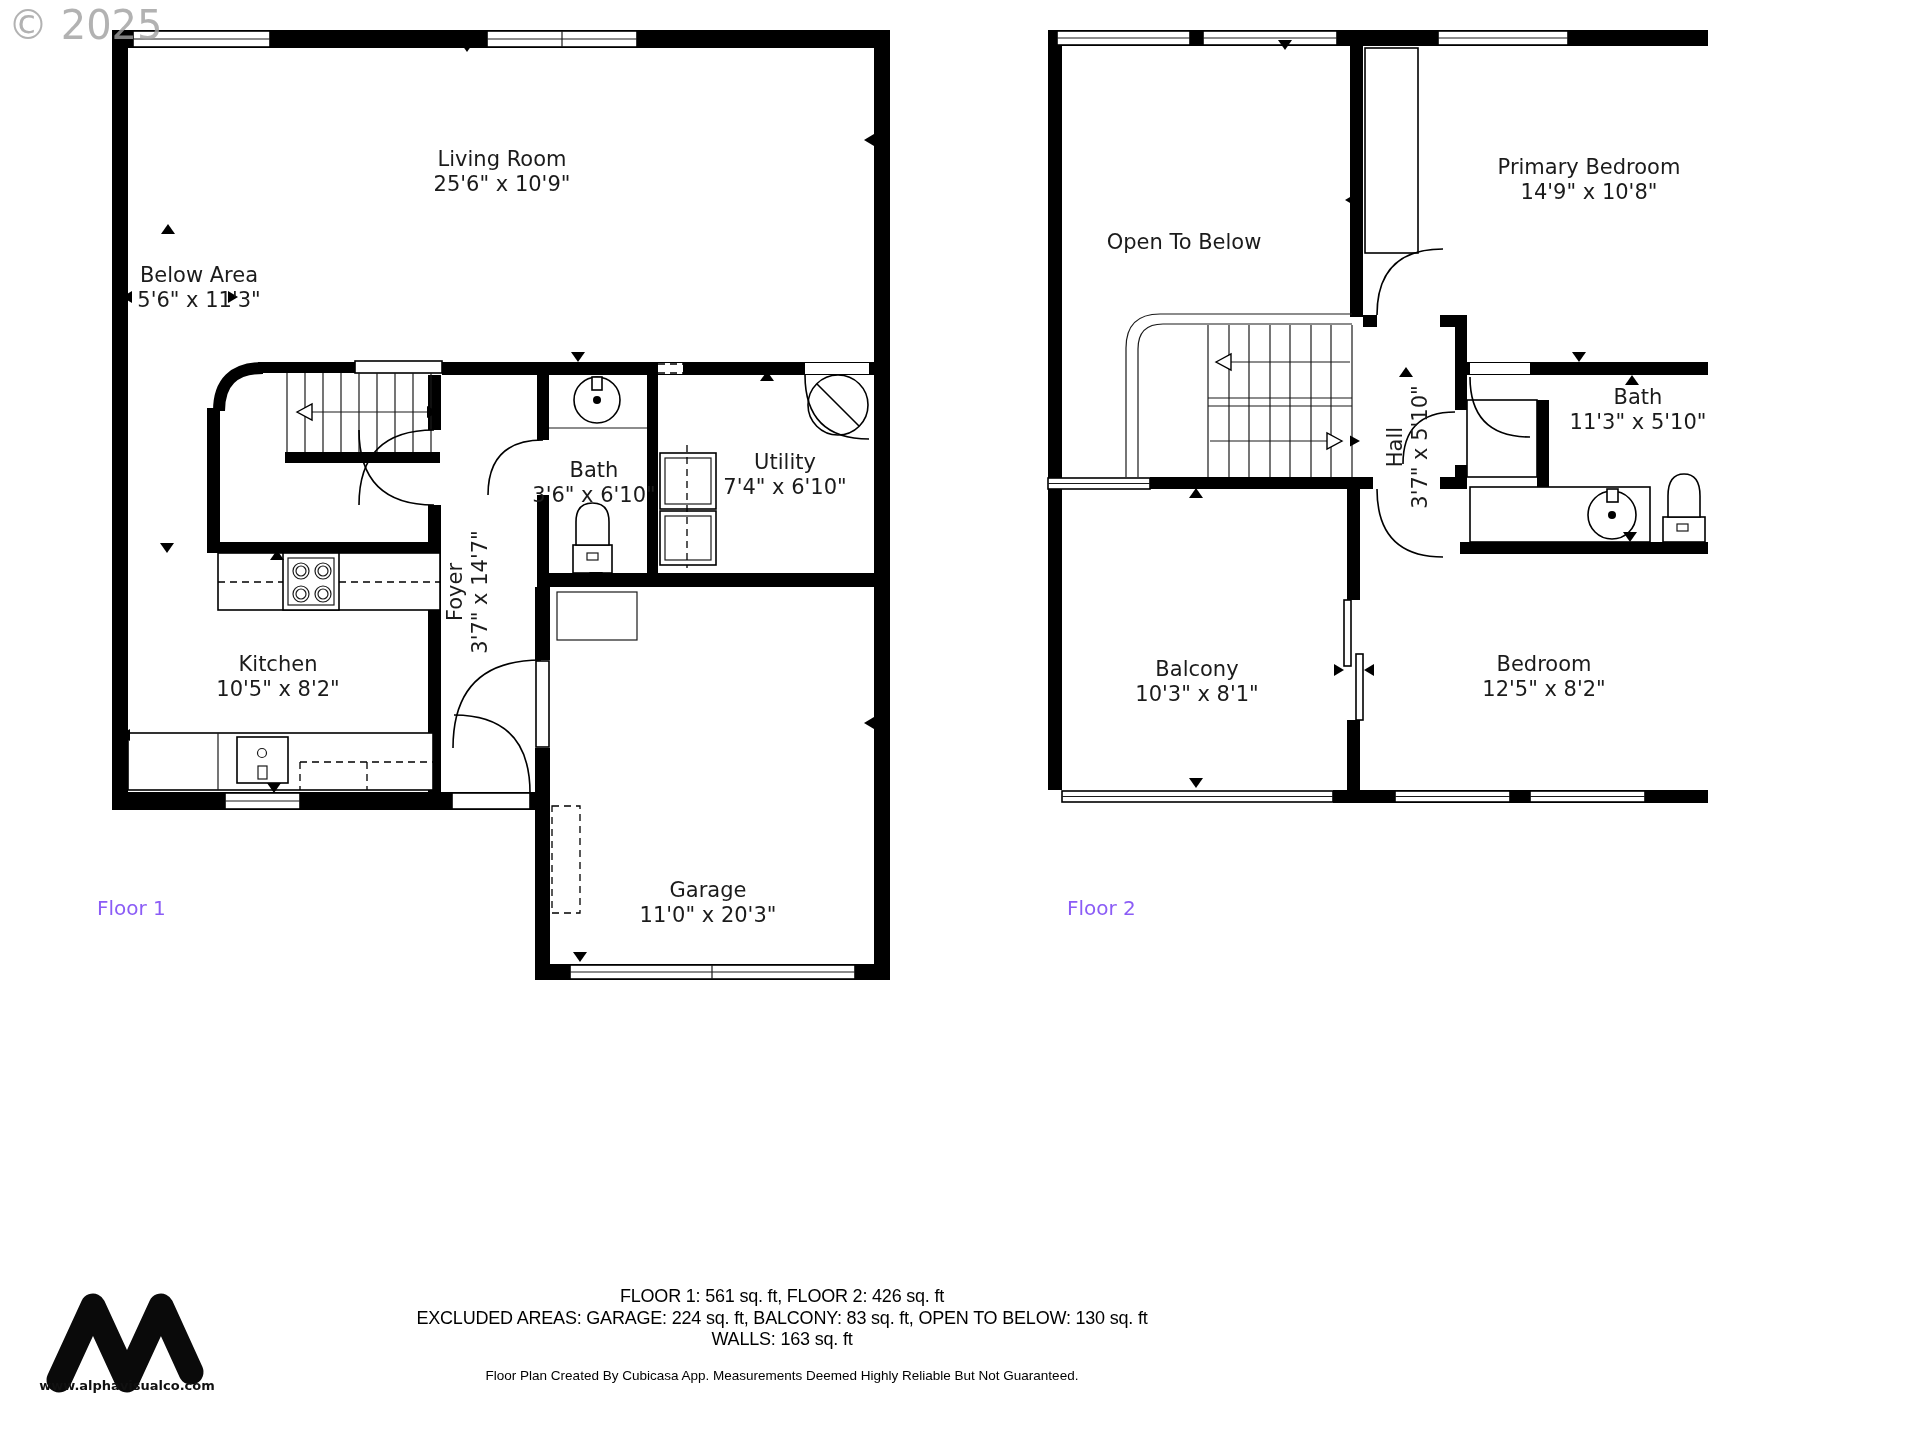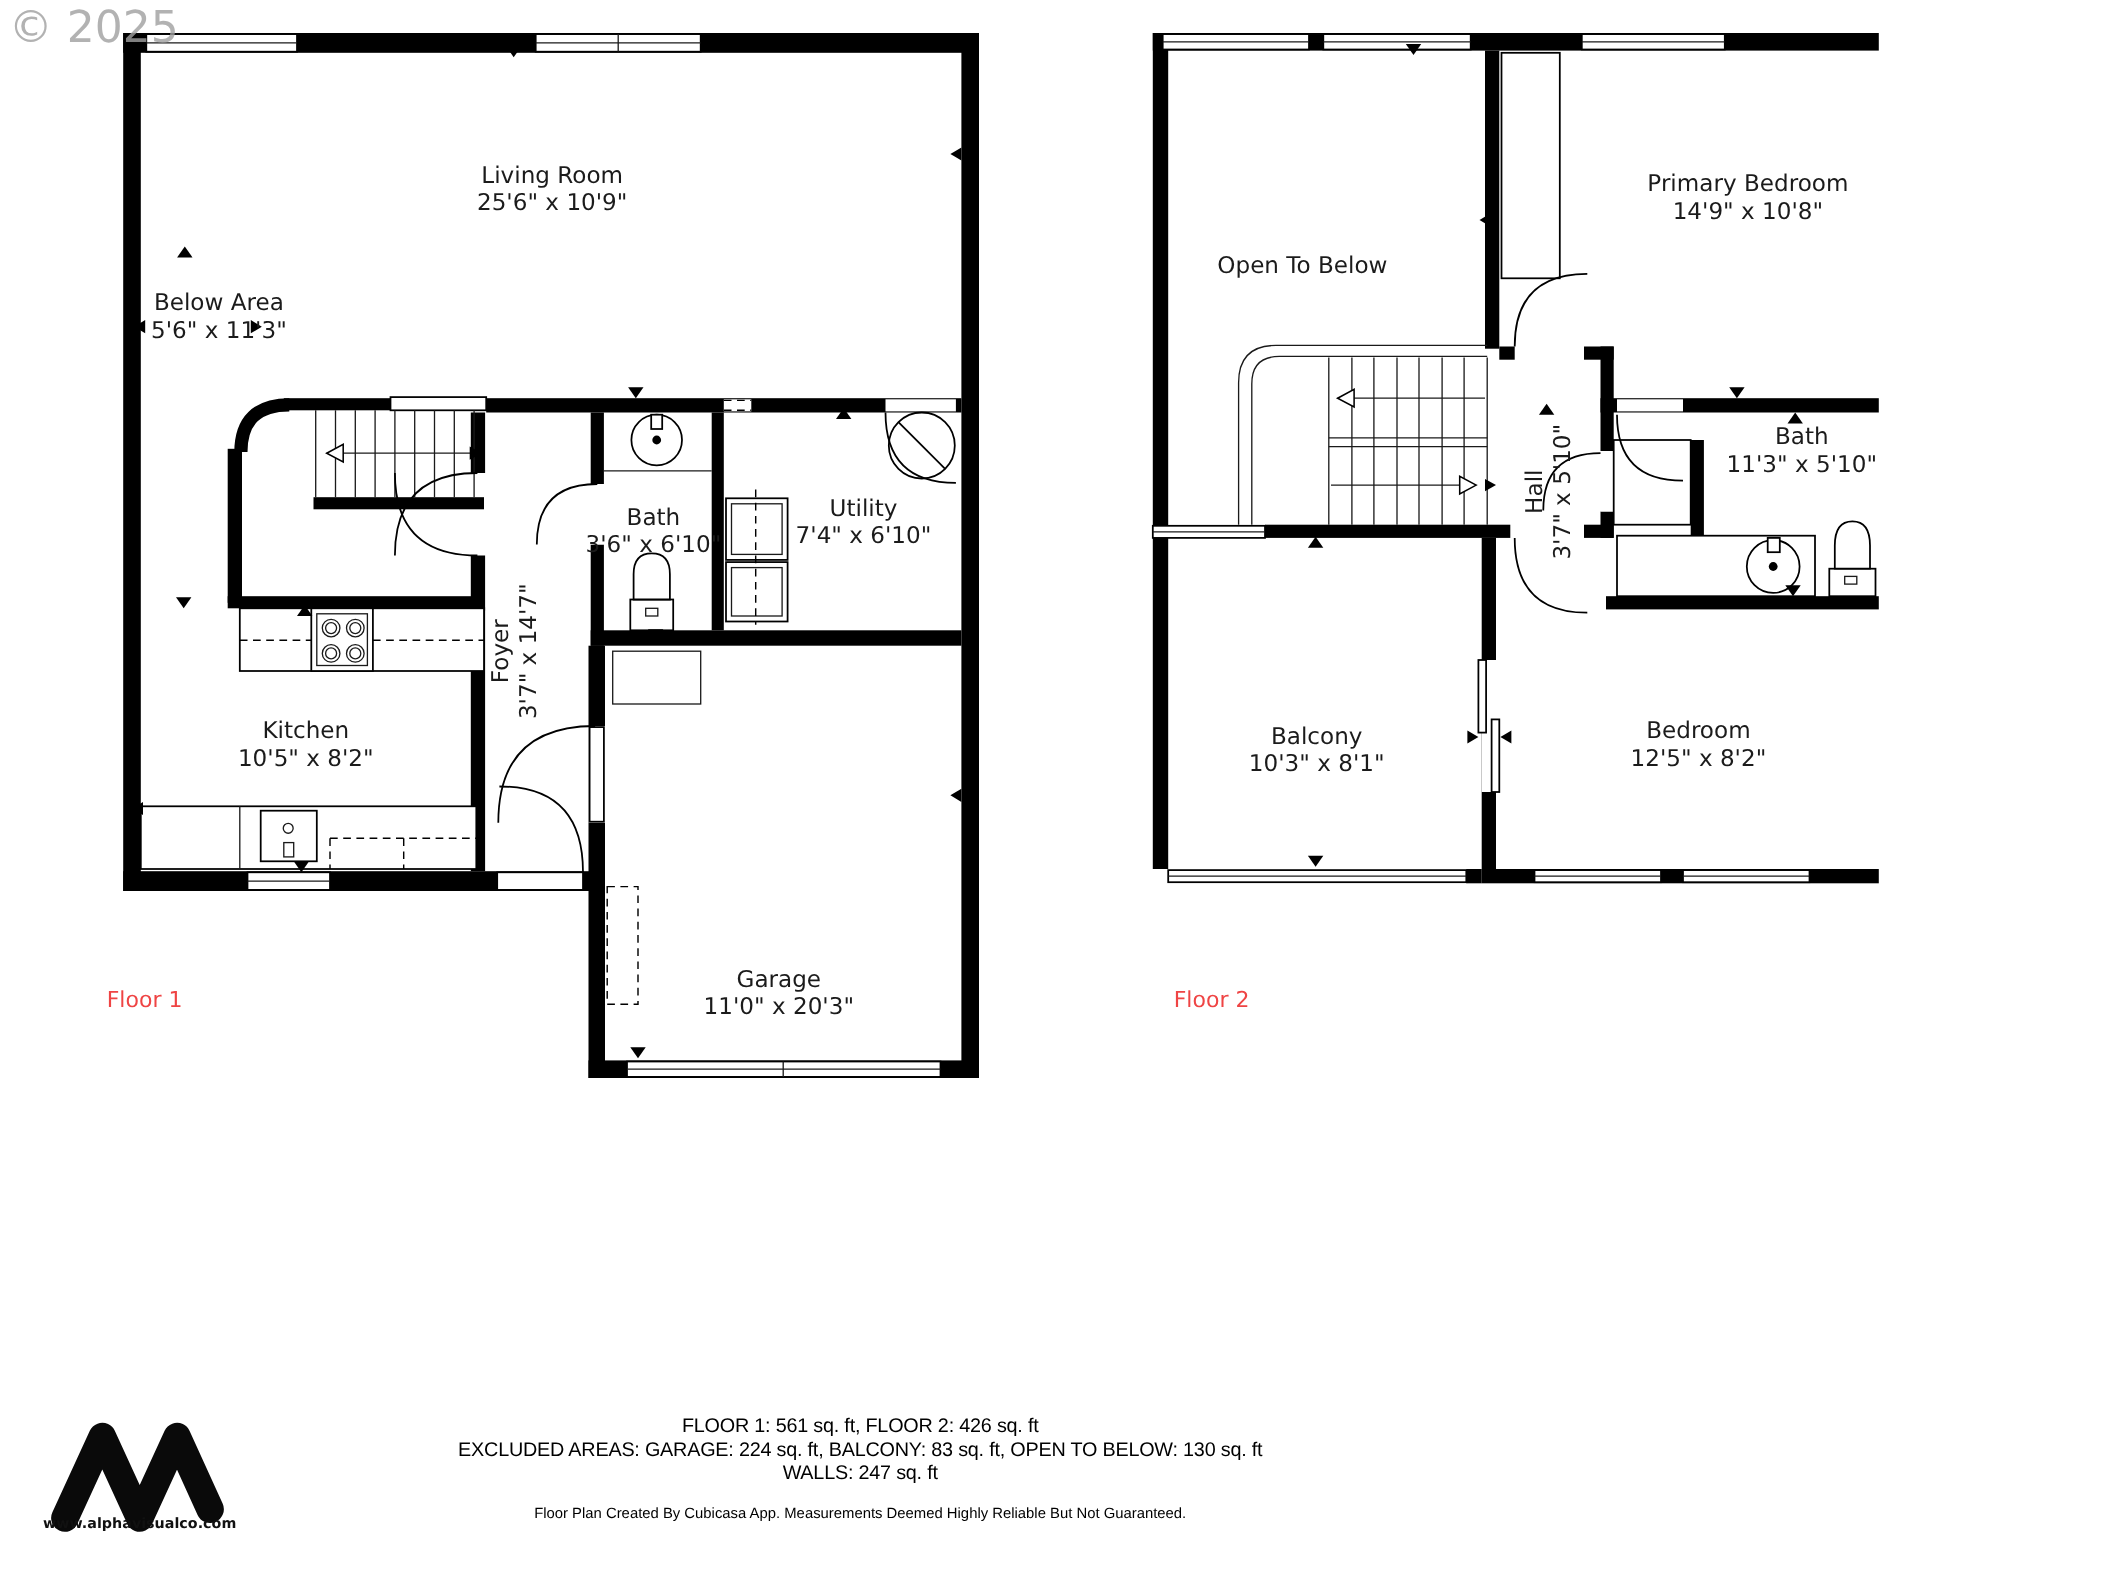--- a/index.html
+++ b/index.html
@@ -10,21 +10,21 @@
   .thin{fill:#fff;stroke:#000;stroke-width:1.6;}
   .ln{stroke:#000;stroke-width:1.6;fill:none;}
   .ln2{stroke:#1a1a1a;stroke-width:1.2;fill:none;}
   .dash{stroke:#000;stroke-width:1.3;fill:none;stroke-dasharray:7 5;}
   .mk{fill:#000;stroke:none;}
   .openarrow{fill:#fff;stroke:#000;stroke-width:1.4;}
   .room-label{position:absolute;transform:translate(-50%,-50%);text-align:center;
               font-size:21px;line-height:25px;color:#1b1b1b;white-space:nowrap;}
   .room-label.rot{transform:translate(-50%,-50%) rotate(-90deg);}
   .rdims:empty{display:none;}
-  .floor-label{position:absolute;font-size:20px;color:#ef4444;}
+  .floor-label{position:absolute;font-size:20px;color:#8b5cf6;}
   #watermark{position:absolute;left:8px;top:2px;font-size:40px;color:#a0a0a0;opacity:.8;}
   #summary{position:absolute;left:782px;top:1286px;transform:translateX(-50%);
            text-align:center;color:#000;font-family:"Liberation Sans",sans-serif;
            font-size:18px;line-height:21.5px;letter-spacing:-0.2px;white-space:nowrap;}
   #summary .total{font-weight:700;font-size:19px;}
   #summary .disclaimer{font-size:13.5px;margin-top:14px;letter-spacing:0;}
   #brand-url{position:absolute;left:127px;top:1378px;transform:translateX(-50%);
              font-size:13px;font-weight:700;color:#111;white-space:nowrap;
              font-family:"DejaVu Sans",sans-serif;}
 </style>
@@ -341,19 +341,19 @@
 </div>
 <div class="room-label" style="left:1544px;top:677px">
   <div class="rname">Bedroom</div>
   <div class="rdims">12'5" x 8'2"</div>
 </div>
 <div class="floor-label" style="left:1067px;top:896px">Floor 2</div>
 
 <div id="summary">
   <div>FLOOR 1: 561 sq. ft, FLOOR 2: 426 sq. ft</div>
   <div>EXCLUDED AREAS: GARAGE: 224 sq. ft, BALCONY: 83 sq. ft, OPEN TO BELOW: 130 sq. ft</div>
-  <div>WALLS: 247 sq. ft</div>
+  <div>WALLS: 163 sq. ft</div>
   <div class="disclaimer">Floor Plan Created By Cubicasa App. Measurements Deemed Highly Reliable But Not Guaranteed.</div>
 </div>
 
 <div id="brand-url">www.alphavisualco.com</div>
 
 </div>
 
 </body></html>

